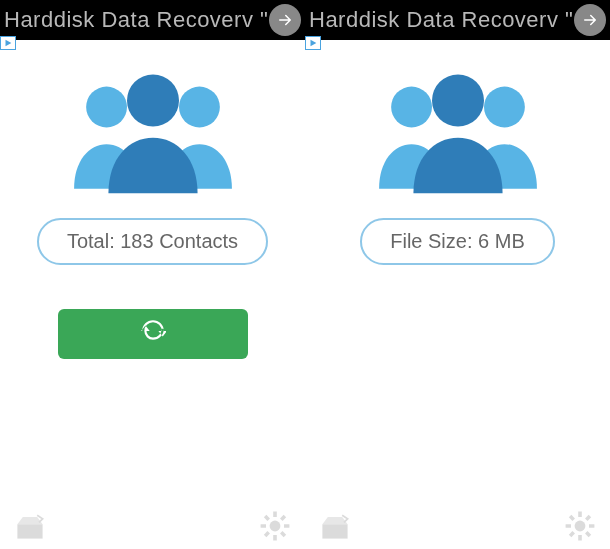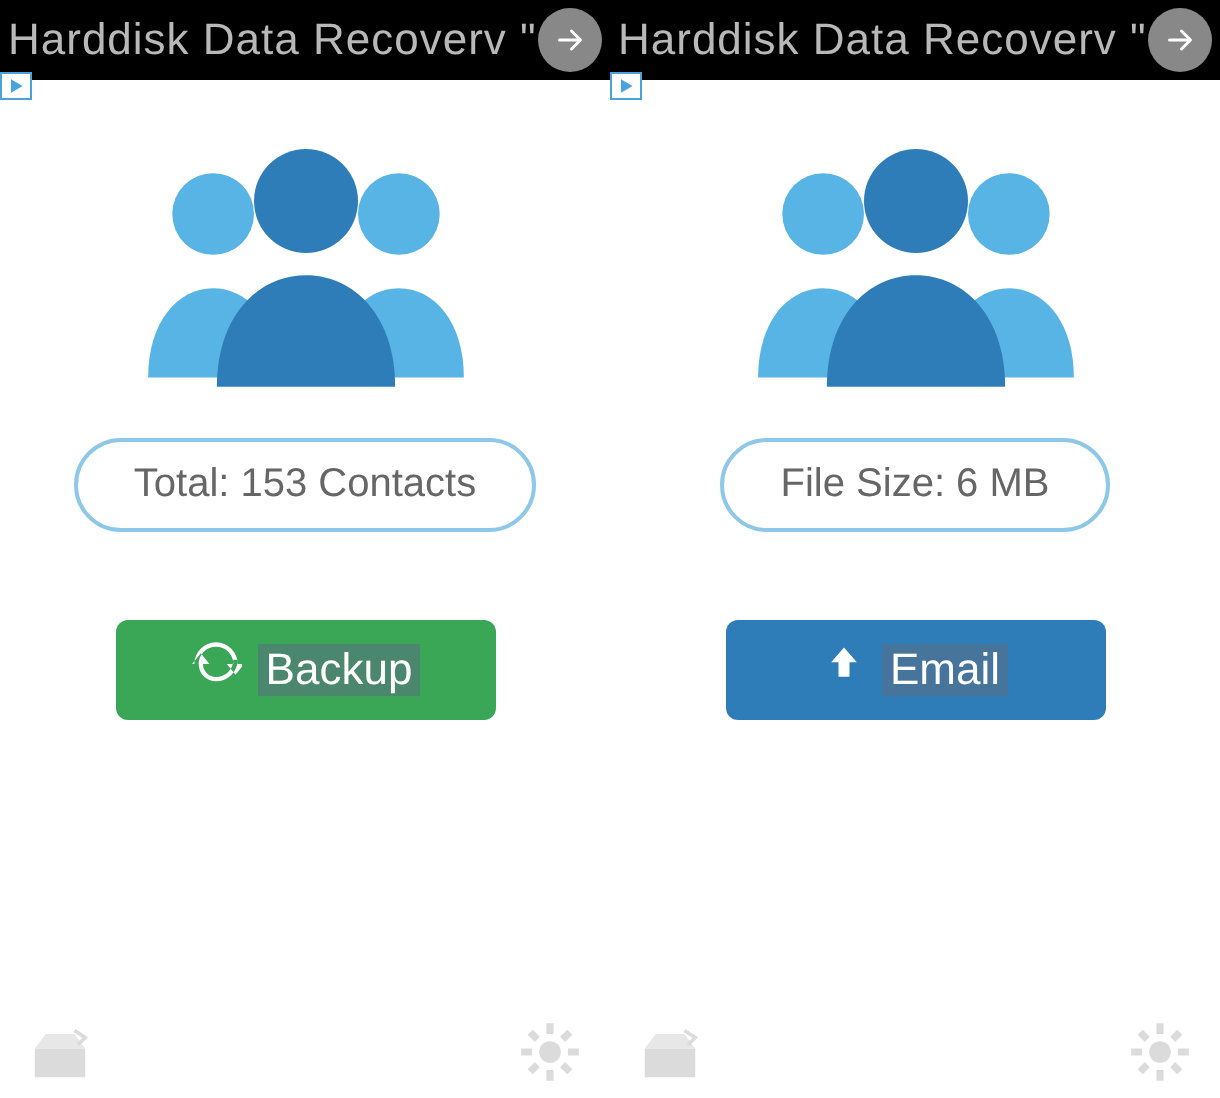--- a/index.html
+++ b/index.html
@@ -184,29 +184,28 @@
           <circle cx="150" cy="42" r="22"></circle>
           <path d="M115 130c0-30 16-48 35-48s35 18 35 48z"></path>
         </g>
         <g fill="#2f7db8">
           <circle cx="100" cy="35" r="28"></circle>
           <path d="M52 135c0-38 22-60 48-60s48 22 48 60z"></path>
         </g>
       </svg>
     </span>
     <div class="info-pill">
-      <span>Total: 153 Contacts</span>
+      <span>Total: 183 Contacts</span>
     </div>
     <button class="action-btn btn-green">
       <span>
         <svg width="26" height="26" viewBox="0 0 24 24">
             <path d="M12 4a8 8 0 018 8h-3l4 5 4-5h-3A10 10 0 002 12h2a8 8 0 018-8zm0 16a8 8 0 01-8-8H1l4-5 4 5H6a6 6 0 006 6 8 8 0 008-8h2a10 10 0 01-10 10z" fill="#fff"></path>
           </svg>
       </span>
-      <span class="btn-label-hl">Backup</span>
     </button>
   </div>
 
   <div class="panel">
     <span>
       <svg class="people-icon" viewBox="0 0 200 140">
         <g fill="#58b4e5">
           <circle cx="50" cy="42" r="22"></circle>
           <path d="M15 130c0-30 16-48 35-48s35 18 35 48z"></path>
           <circle cx="150" cy="42" r="22"></circle>
@@ -214,28 +213,20 @@
         </g>
         <g fill="#2f7db8">
           <circle cx="100" cy="35" r="28"></circle>
           <path d="M52 135c0-38 22-60 48-60s48 22 48 60z"></path>
         </g>
       </svg>
     </span>
     <div class="info-pill">
       <span>File Size: 6 MB</span>
     </div>
-    <button class="action-btn btn-blue">
-      <span>
-        <svg width="22" height="22" viewBox="0 0 24 24">
-            <path d="M12 3l7 8h-4v8h-6v-8H5z" fill="#fff"></path>
-          </svg>
-      </span>
-      <span class="btn-label-hl">Email</span>
-    </button>
   </div>
 </div>
 
 <div class="footer">
   <div class="footer-half">
     <span class="footer-icon">
       <svg viewBox="0 0 40 40">
           <path d="M6 18h28v16H6z" fill="#999"></path>
           <path d="M6 18l6-8h16l6 8z" fill="#bbb"></path>
           <path d="M28 8l6 4-4 4" stroke="#999" stroke-width="2" fill="none"></path>

